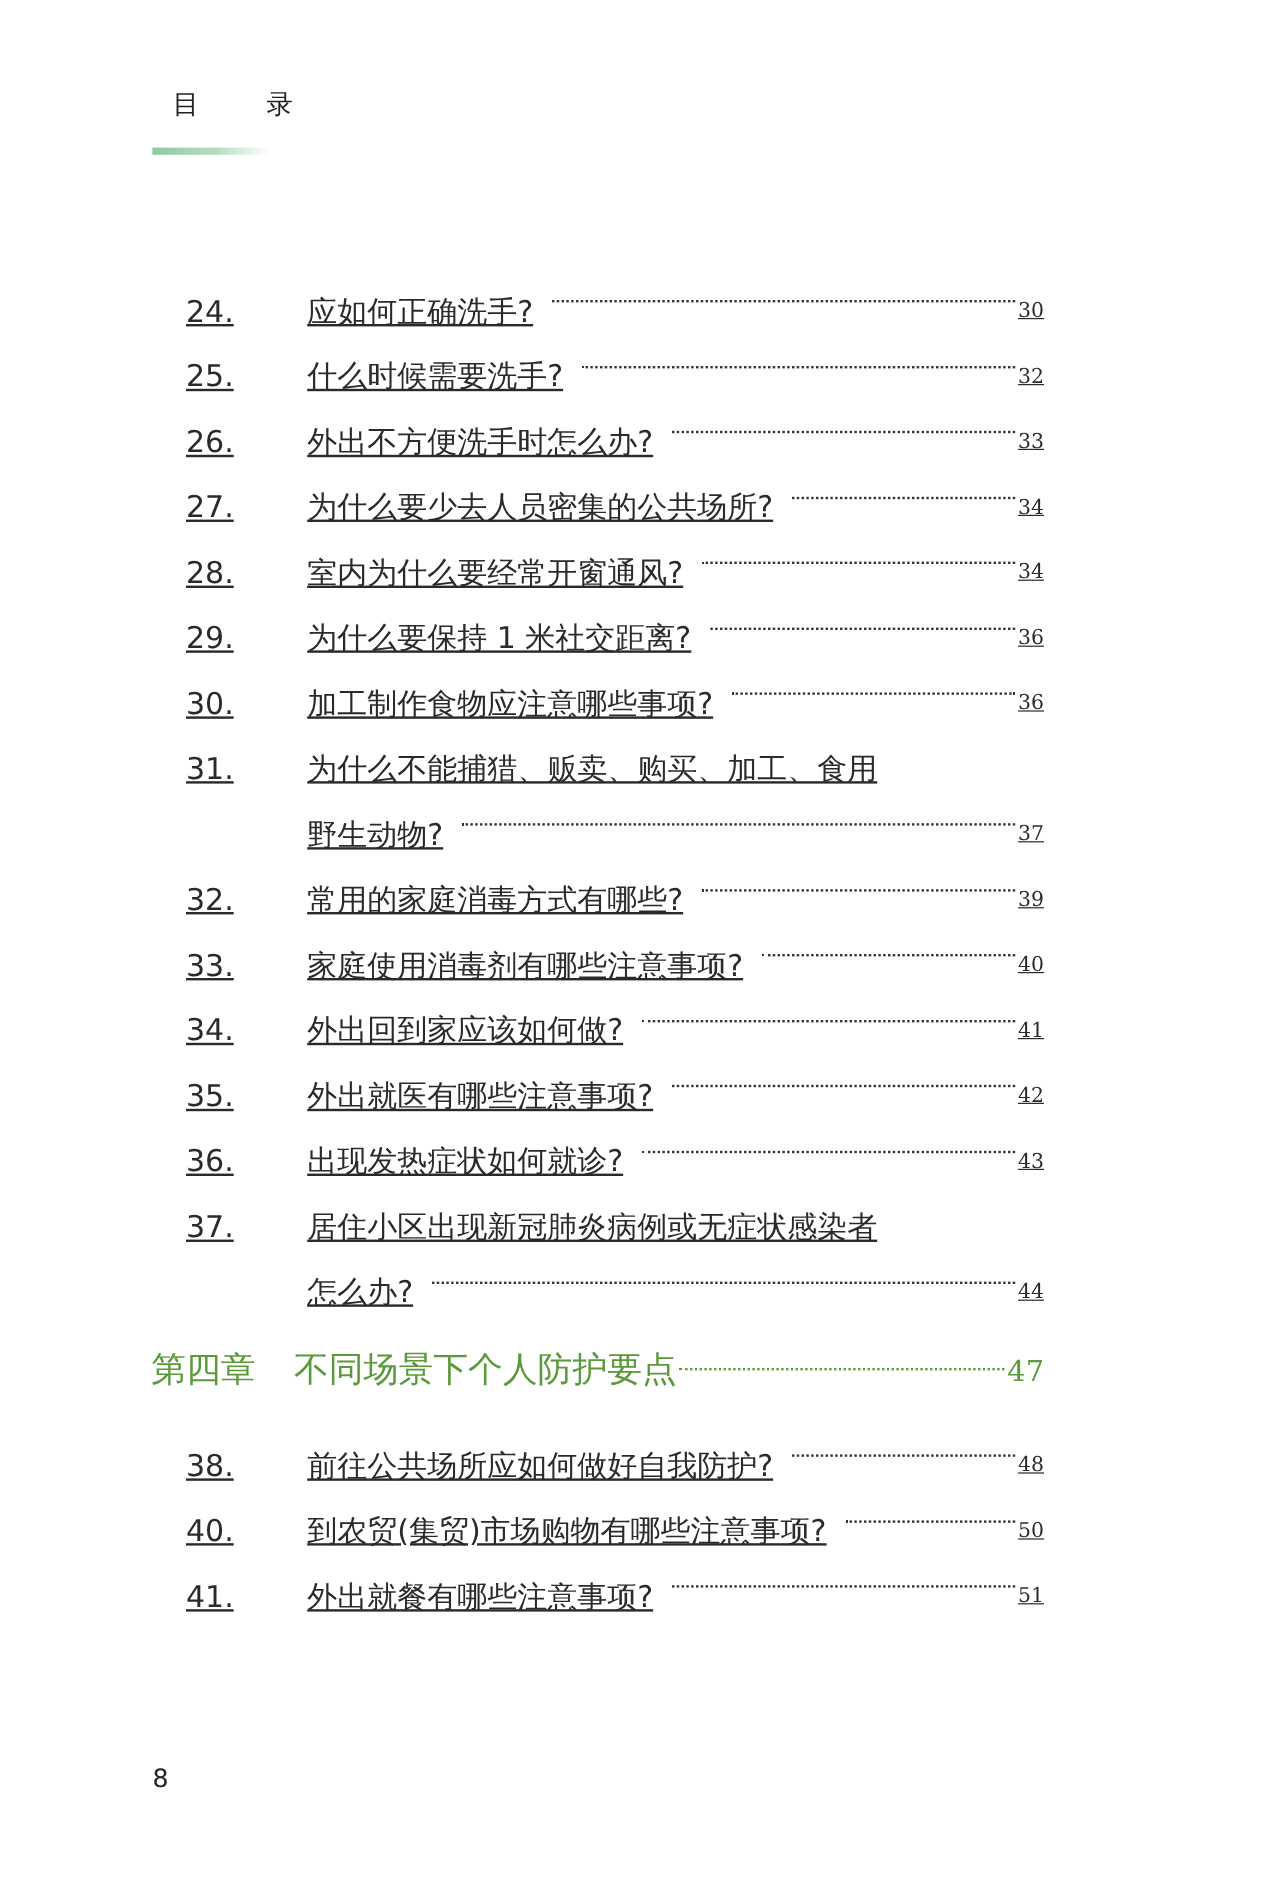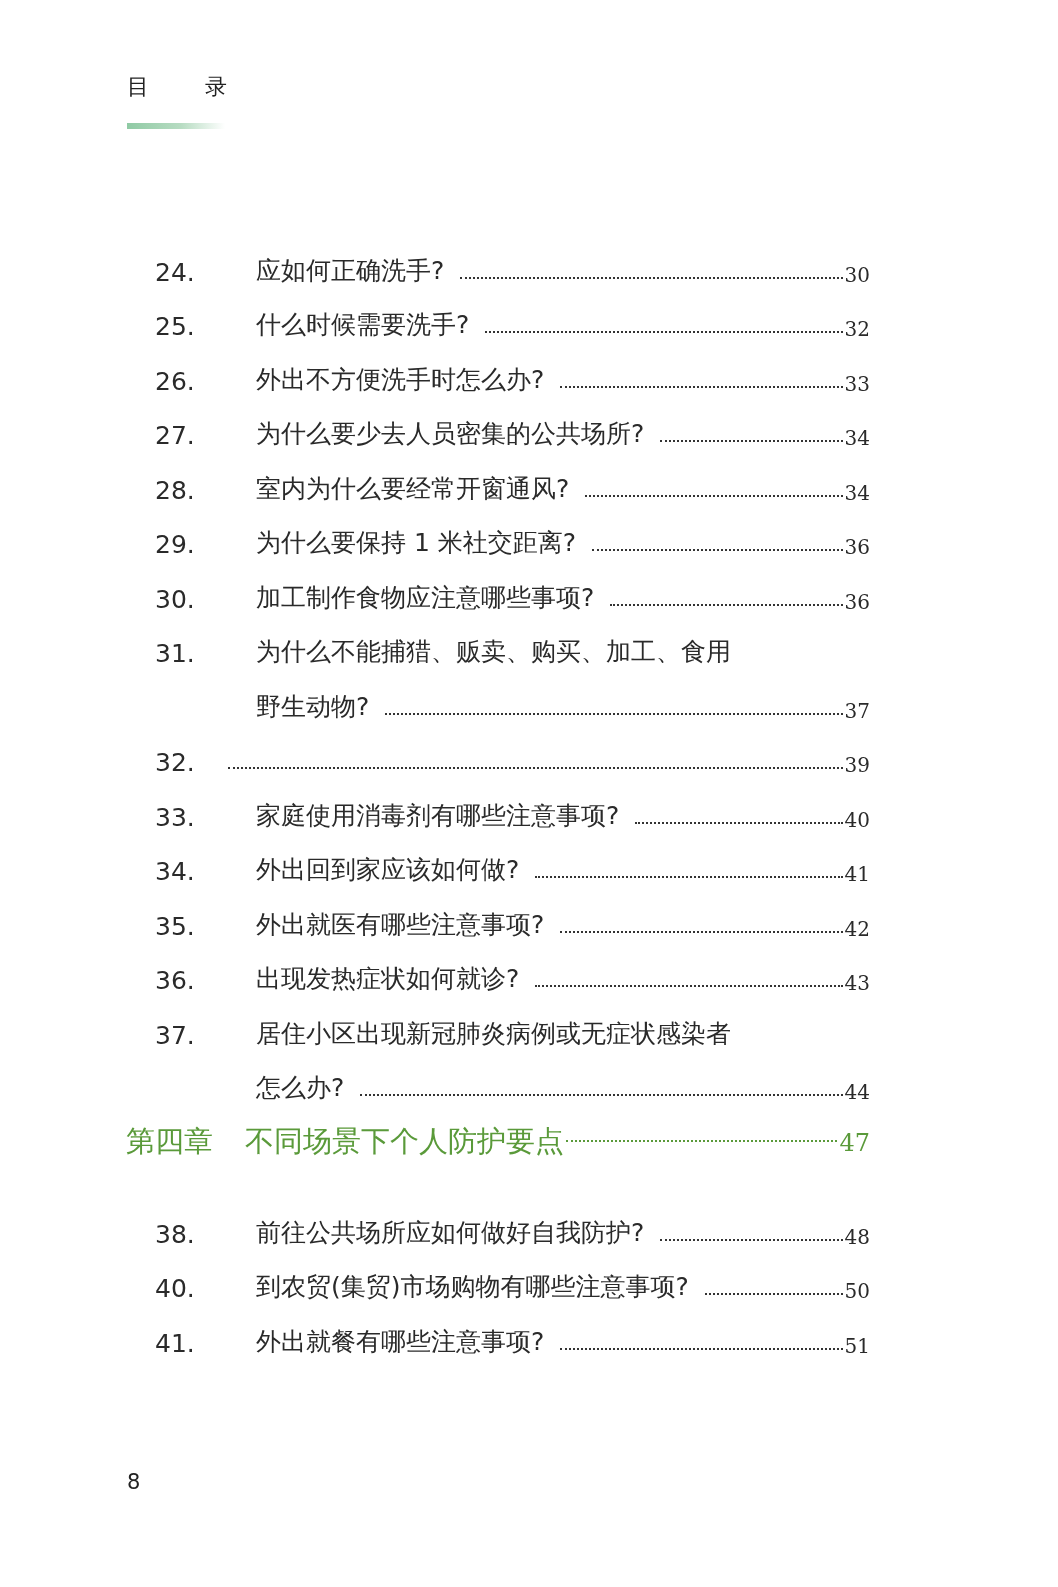--- a/index.html
+++ b/index.html
@@ -1,28 +1,28 @@
 <!DOCTYPE html>
 <html><head>
 <meta charset="utf-8">
 <style>
   html, body { margin: 0; padding: 0; background: #ffffff; }
   body { width: 1058px; height: 1587px; position: relative; overflow: hidden;
          font-family: "DejaVu Sans", "Liberation Sans", sans-serif; color: #2a2a2a; }
-  .header { position: absolute; left: 127px; top: 72px; }
+  .header { position: absolute; left: 144px; top: 72px; }
   .header-title { font-size: 22px; letter-spacing: 0; color: #222; }
   .header-title .c2 { margin-left: 56px; }
   .header-bar { position: absolute; left: 127px; top: 123px; width: 98px; height: 6px;
     background: linear-gradient(to right, #8fcaa4 0%, #b7dcc2 55%, rgba(255,255,255,0) 100%); }
   .toc { position: absolute; left: 155px; top: 232px; width: 715px; }
-  .row { display: flex; align-items: flex-end; height: 54.5px; font-size: 25px; }
+  .row { display: flex; align-items: center; height: 54.5px; font-size: 25px; text-decoration: underline; }
   .row .num { width: 57px; flex: none; }
   .row .text { flex: none; white-space: nowrap; margin-left: 44px; }
   .row .dots { flex: 1; border-bottom: 2px dotted #333; margin: 0 2px 0 16px; transform: translateY(-8px); }
-  .row .page { flex: none; font-family: "DejaVu Serif", "Liberation Serif", serif; font-size: 20px; }
+  .row .page { flex: none; font-family: "DejaVu Serif", "Liberation Serif", serif; font-size: 17px; }
   .row.cont .text { padding-left: 57px; }
   .chapter { display: flex; align-items: baseline; height: 60px; margin: 18px 0 12px -29px; color: #5a9a3a; font-size: 29px; width: 744px; justify-content: center; }
   .chapter .lbl { flex: none; }
   .chapter .title { flex: none; margin-left: 32px; }
   .chapter .dots { flex: 1; border-bottom: 2px dotted #5a9a3a; margin: 0 2px 0 2px; transform: translateY(-9px); }
   .chapter .page { flex: none; font-family: "DejaVu Serif", "Liberation Serif", serif; font-size: 24px; }
   .footer-page { position: absolute; left: 127px; top: 1470px; font-size: 21px; color: #222; }
 </style>
 </head>
 <body>
@@ -83,20 +83,21 @@
       <span class="num">31.</span>
       <span class="text">为什么不能捕猎、贩卖、购买、加工、食用</span>
     </div>
   <div class="row cont">
       <span class="text">野生动物?</span>
       <span class="dots"></span>
       <span class="page">37</span>
     </div>
   <div class="row">
       <span class="num">32.</span>
+      <span class="text">常用的家庭消毒方式有哪些?</span>
       <span class="dots"></span>
       <span class="page">39</span>
     </div>
   <div class="row">
       <span class="num">33.</span>
       <span class="text">家庭使用消毒剂有哪些注意事项?</span>
       <span class="dots"></span>
       <span class="page">40</span>
     </div>
   <div class="row">

